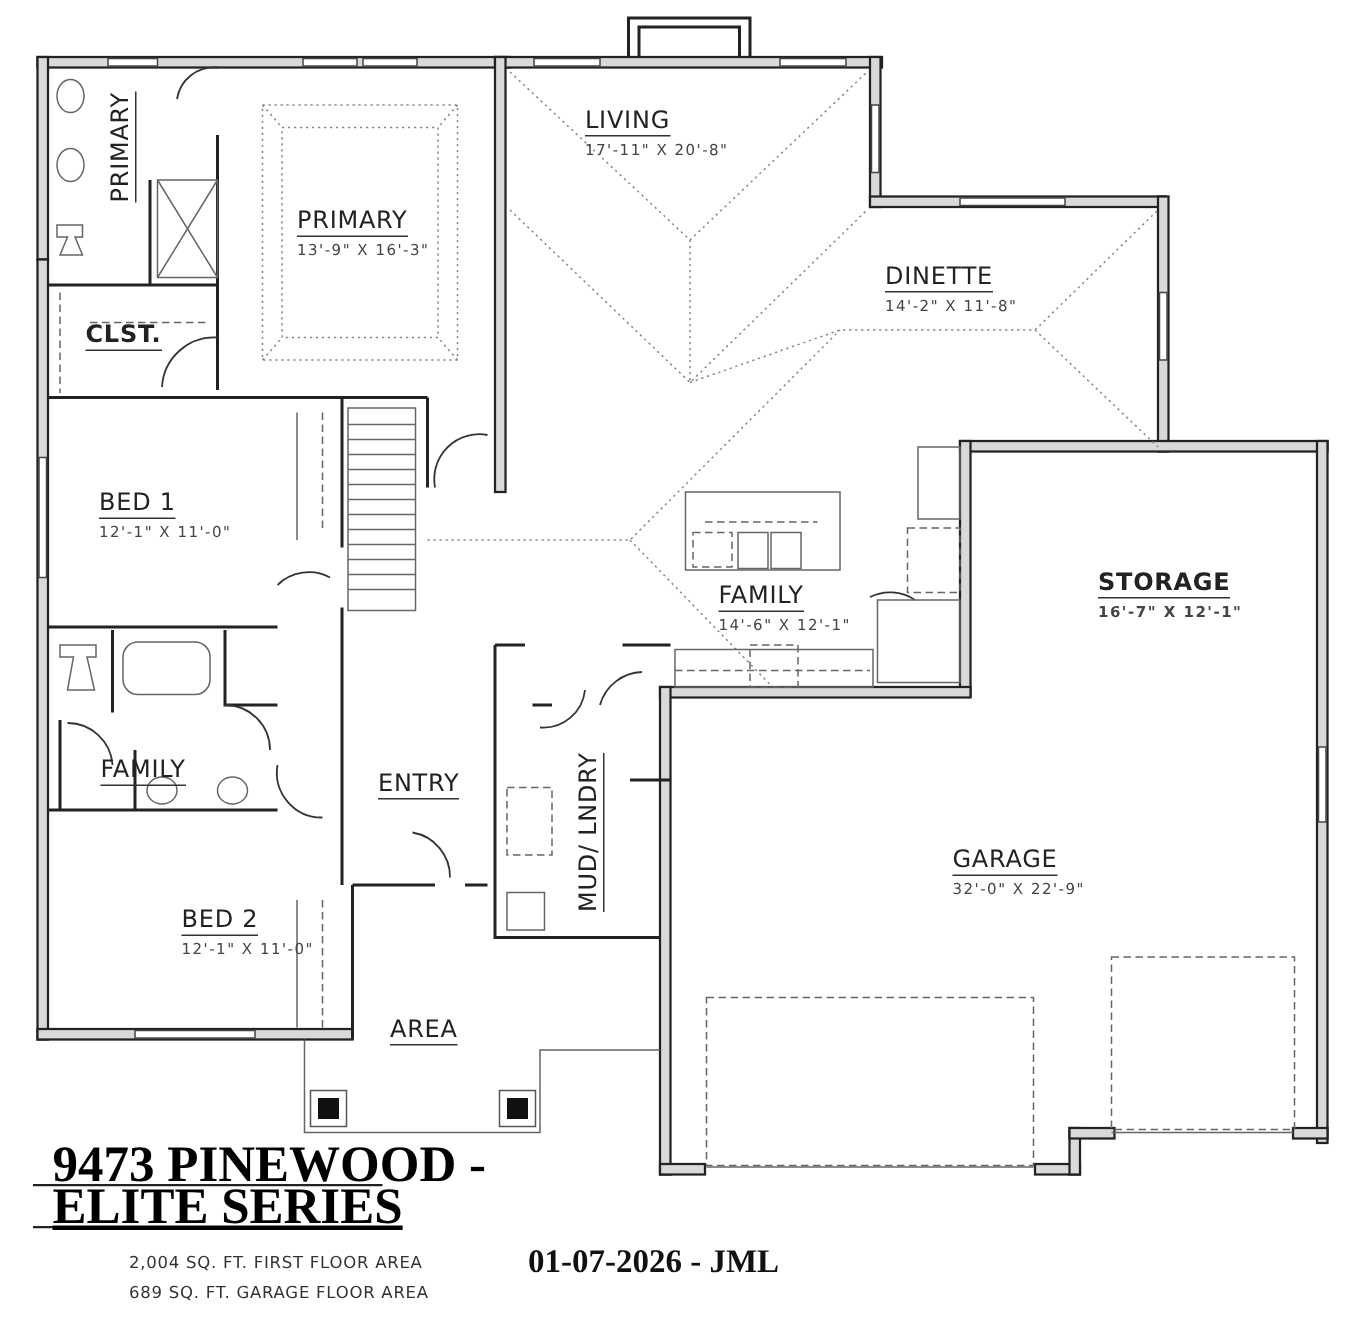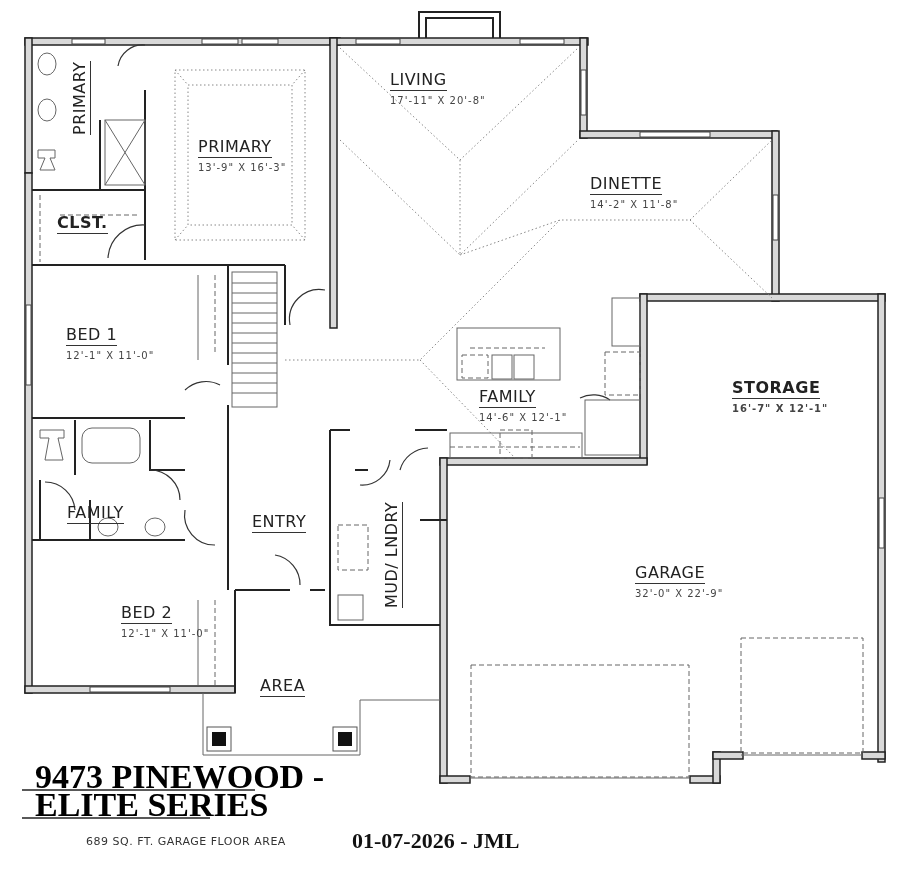--- a/index.html
+++ b/index.html
@@ -240,19 +240,20 @@
 <div class="room-label" style="left:81px;top:603px;margin-left:40px;">
   <div class="room-name">BED 2</div>
   <div class="room-dim">12'-1" X 11'-0"</div>
 </div>
 
 <div class="room-label" style="left:260px;top:676px;">
   <div class="room-name">AREA</div>
 </div>
 
 <div class="title" style="left:22px;top:762px;">9473 PINEWOOD -</div>
-<div class="title" style="left:22px;top:790px;">ELITE SERIES</div>
+<div class="title" style="left:22px;top:790px;text-decoration:underline;">ELITE SERIES</div>
 
 <div class="areas">
+  <div>2,004 SQ. FT. FIRST FLOOR AREA</div>
   <div>689 SQ. FT. GARAGE FLOOR AREA</div>
 </div>
 
 <div class="date">01-07-2026 - JML</div>
 
 </body></html>

